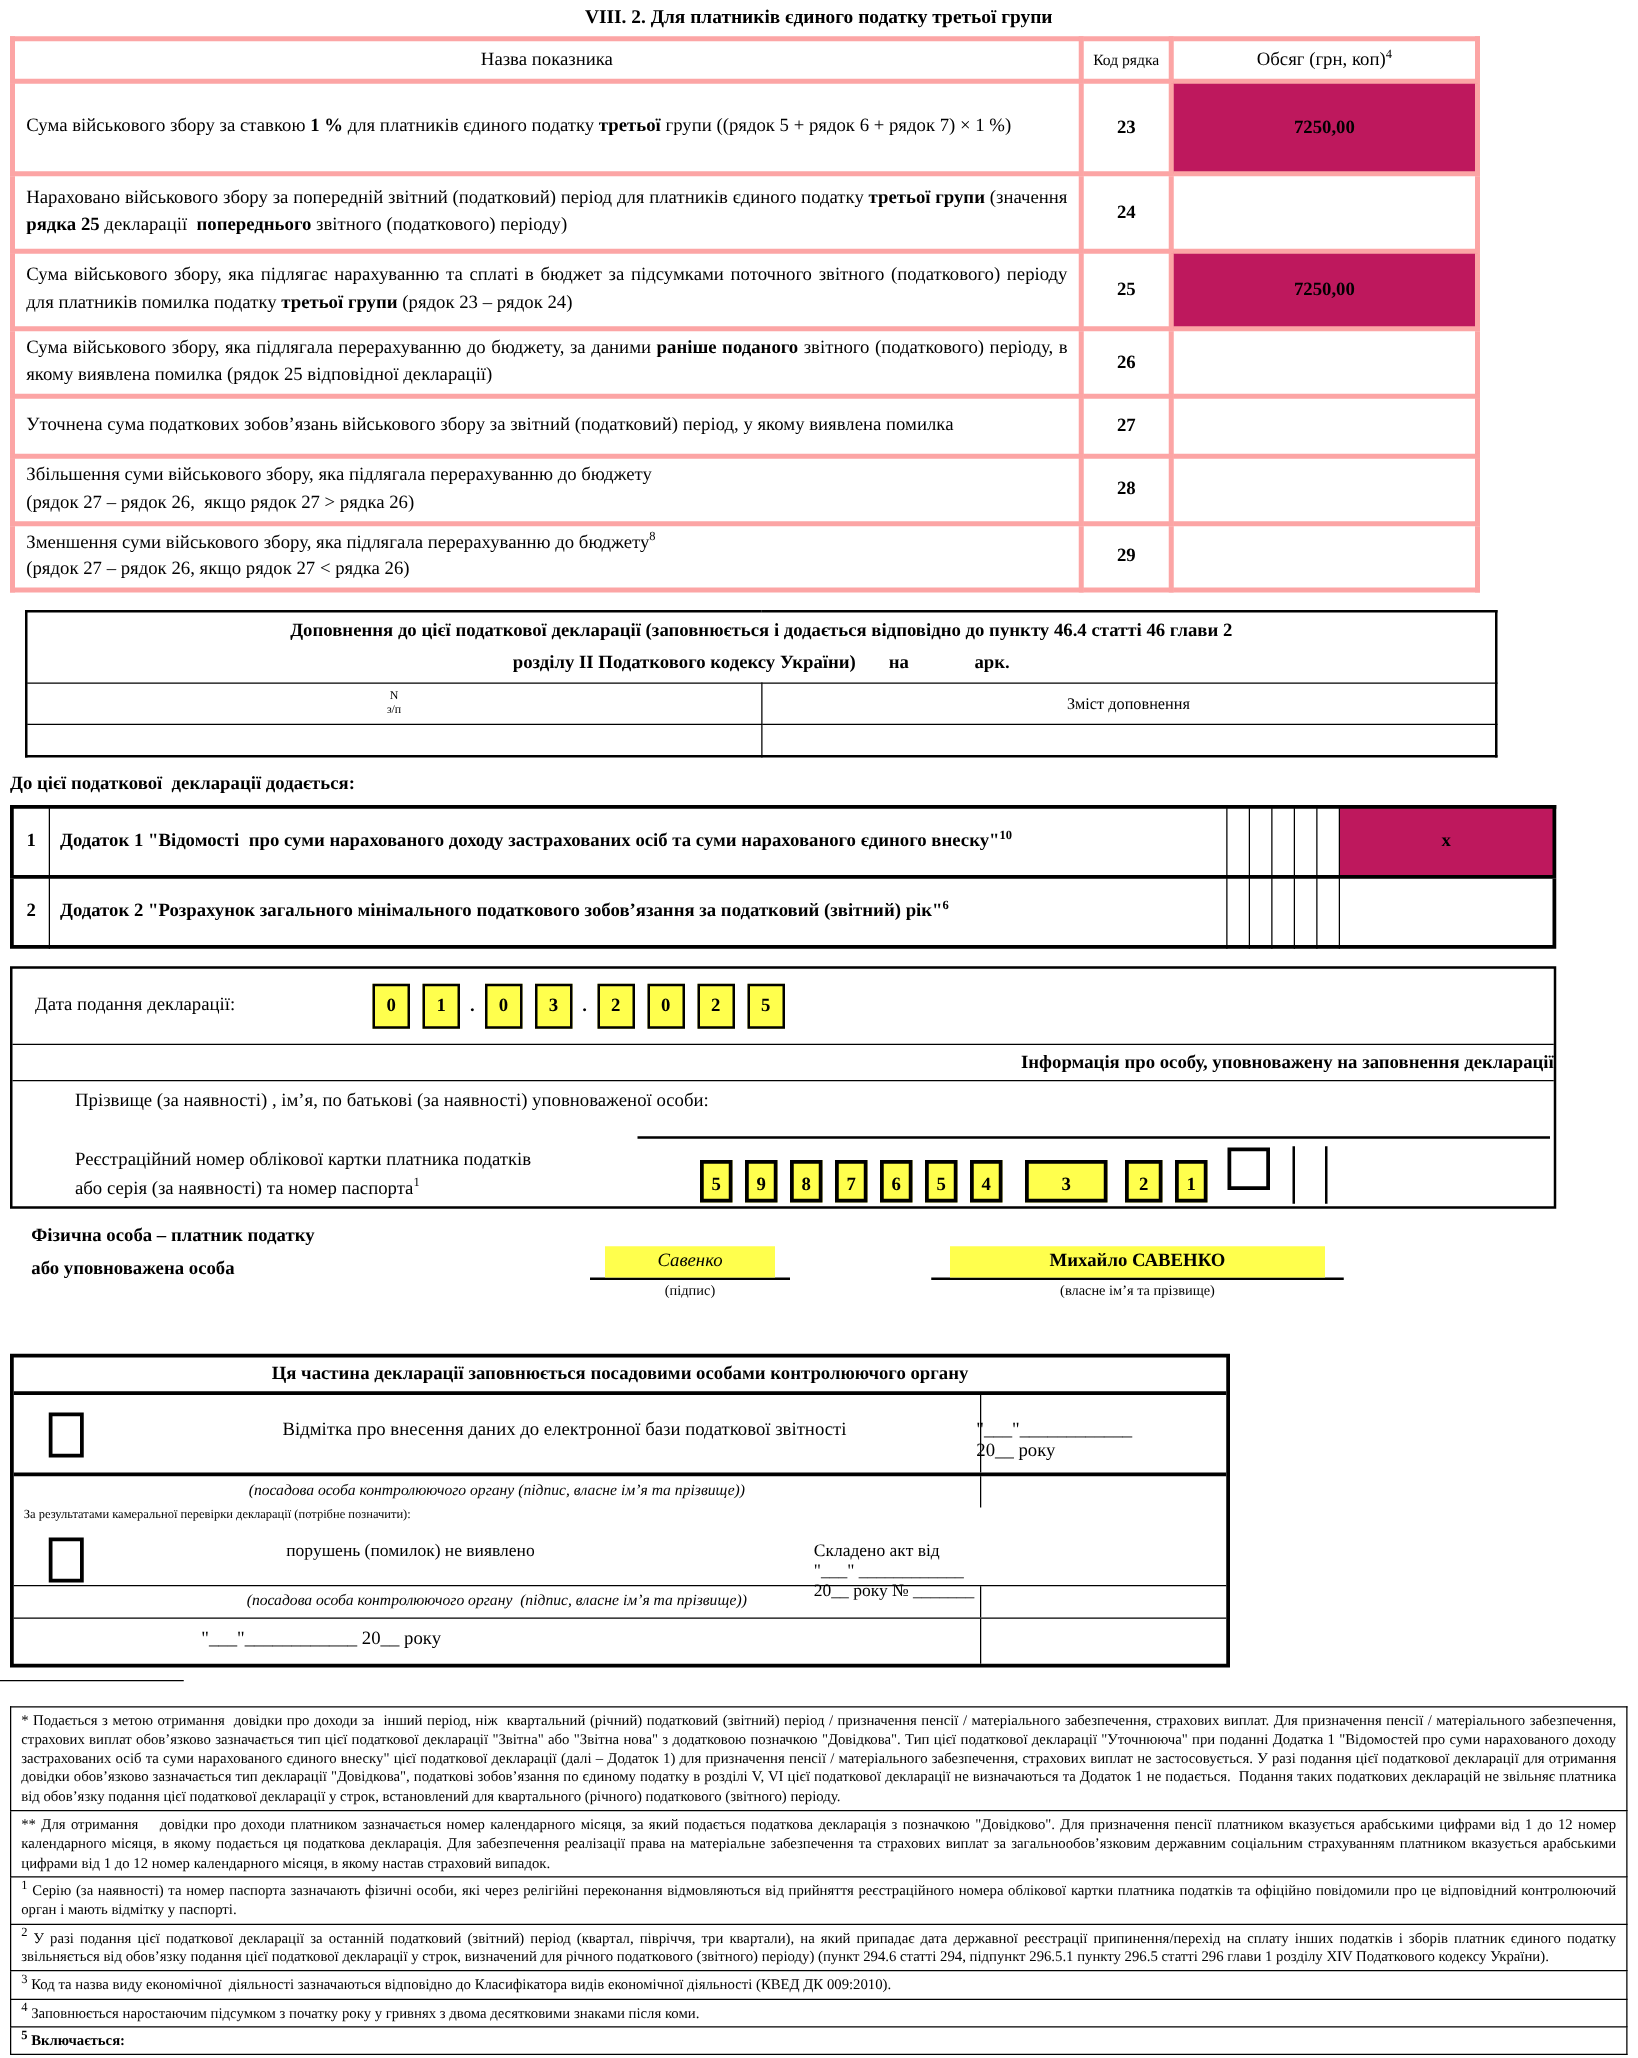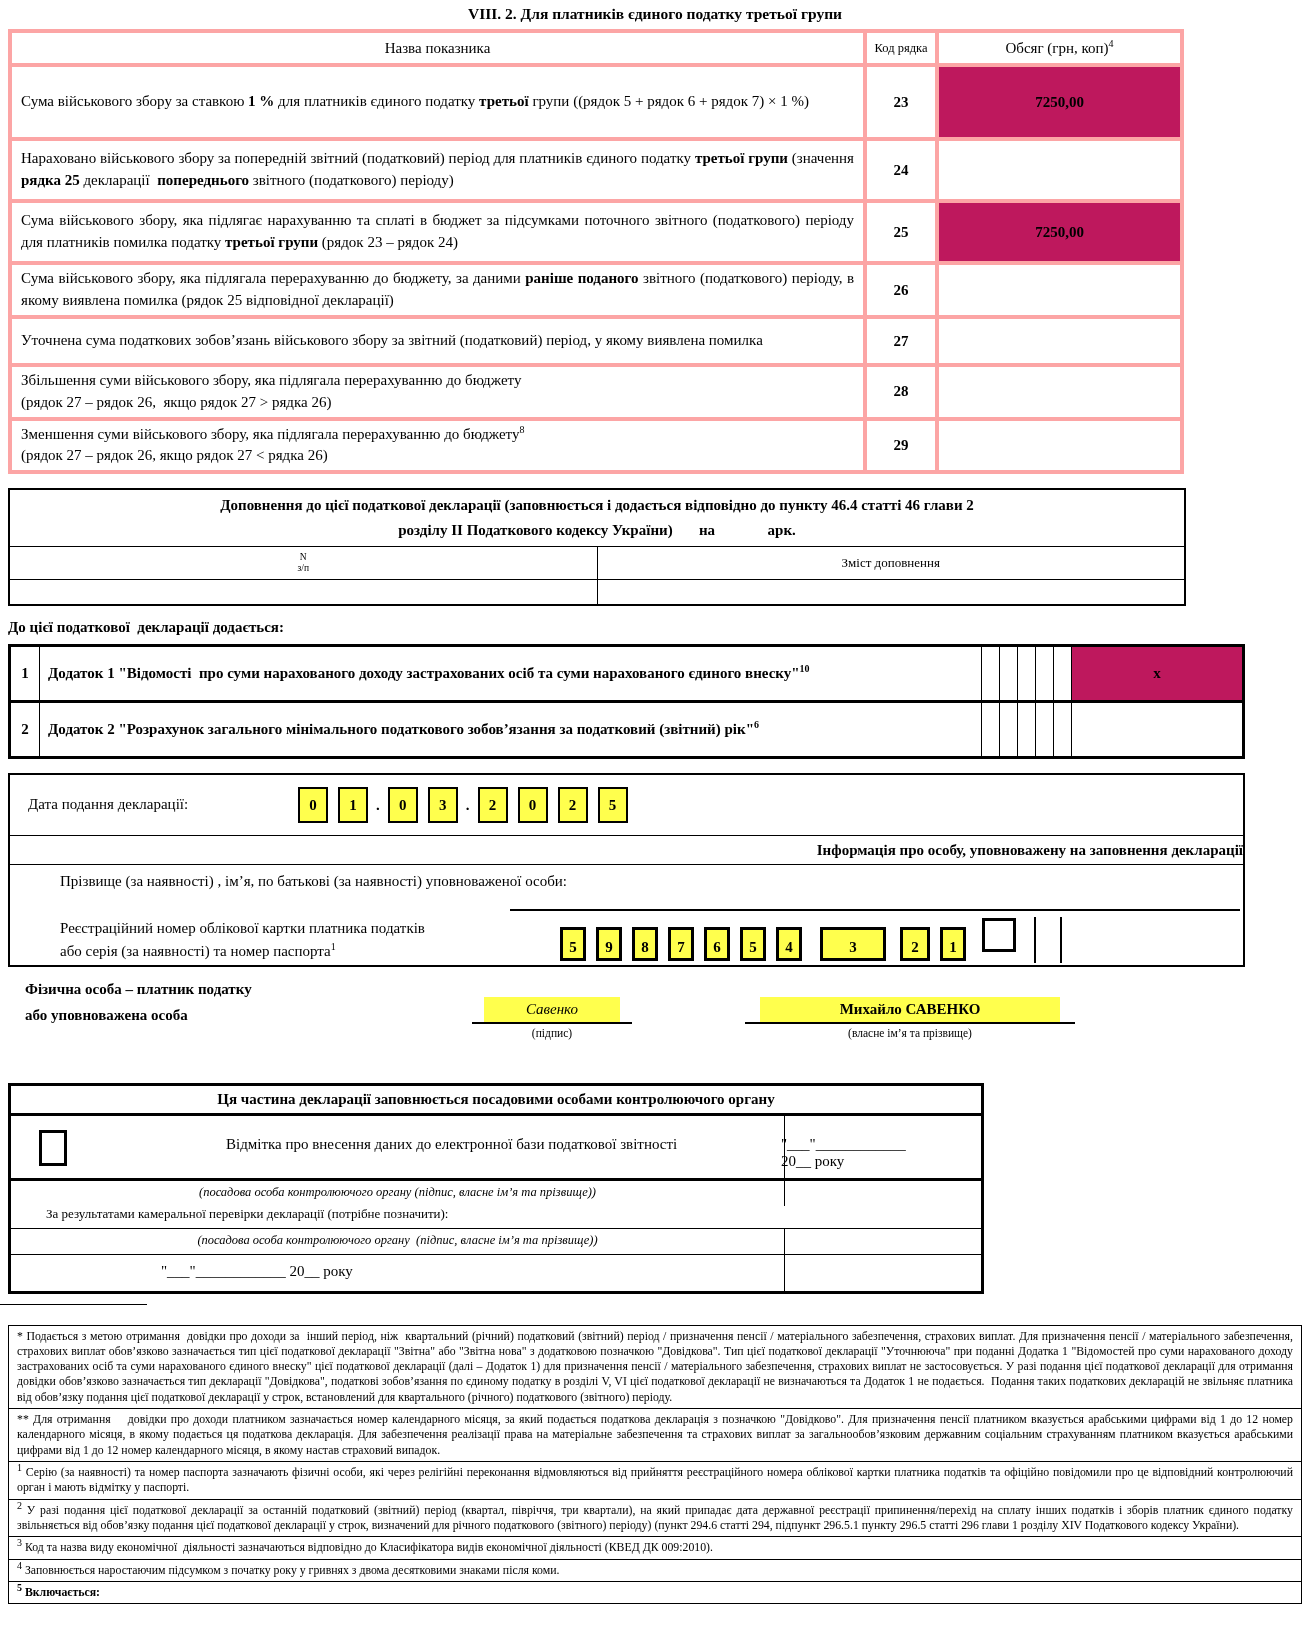--- a/index.html
+++ b/index.html
@@ -15,21 +15,21 @@
   table.main thead th{font-weight:normal;}
   th.h-name{text-align:center;}
   th.h-code{font-size:12.5px;text-align:center;}
   th.h-amt{text-align:center;}
   td.c-name{padding:3px 9px;text-align:justify;line-height:1.45;}
   td.c-code{text-align:center;font-weight:bold;}
   td.c-amt{text-align:center;font-weight:bold;}
   .hl{background:#be185d;}
 
   
-  table.supp{border-collapse:collapse;margin:14px 0 0 8px;width:1178px;border:2px solid #000;table-layout:fixed;padding-left:18px;}
+  table.supp{border-collapse:collapse;margin:14px 0 0 20px;width:1178px;border:2px solid #000;table-layout:fixed;padding-left:18px;}
   table.supp td{border:1px solid #000;}
   .supp-title{font-weight:bold;text-align:center;line-height:1.65;padding:3px 10px;}
   .supp-num{font-size:9.5px;text-align:center;line-height:1.1;width:28px;}
   .supp-head{font-size:13px;text-align:center;height:30px;}
   .supp-empty{height:22px;}
 
   .attach-label{font-weight:bold;margin:13px 0 8px 8px;}
 
   
   table.attach{border-collapse:collapse;margin:0 0 0 8px;width:1237px;border:3px solid #000;table-layout:fixed;}
@@ -76,21 +76,21 @@
   .ctl-main{flex:1;position:relative;}
   .ctl-right{width:196px;border-left:1px solid #000;}
   .chk{display:inline-block;width:22px;height:30px;border:3px solid #000;}
   .rowA{height:62px;}
   .rowA .chk{position:absolute;left:28px;top:14px;}
   .rowA .t1{position:absolute;left:215px;top:20px;}
   .rowA .t2{position:absolute;left:770px;top:20px;}
   .ctl-sep{border-top:3px solid #000;}
   .rowB{height:25px;}
   .rowB .cap,.rowE .cap{text-align:center;font-style:italic;font-size:12.5px;padding-top:4px;}
-  .rowC{height:22px;font-size:13px;padding-left:35px;font-family:Liberation Serif, serif;}
+  .rowC{height:22px;font-size:10px;padding-left:8px;font-family:Liberation Serif, serif;}
   .rowD{height:40px;}
   .rowD .chk{position:absolute;left:28px;top:2px;}
   .rowD .t1{position:absolute;left:218px;top:6px;font-size:14px;}
   .rowD .t2{position:absolute;left:640px;top:6px;font-size:14px;}
   .rowE{height:25px;border-top:1px solid #000;border-bottom:1px solid #000;}
   .rowF{height:36px;}
   .rowF .t1{padding:8px 0 0 150px;}
 
   .fn-sep{margin:10px 0 0 0;width:147px;border-top:1px solid #000;}
 
@@ -259,20 +259,28 @@
     <div class="ctl-row rowB">
       <div class="ctl-main">
           <div class="cap">(посадова особа контролюючого органу (підпис, власне ім’я та прізвище))</div>
         </div>
       <div class="ctl-right"></div>
     </div>
     <div class="ctl-row rowC">
       <div class="ctl-main">За результатами камеральної перевірки декларації (потрібне позначити):</div>
       <div class="ctl-right" style="border-left:none;"></div>
     </div>
+    <div class="ctl-row rowD">
+      <div class="ctl-main">
+        <span class="chk"></span>
+        <span class="t1">порушень (помилок) не виявлено</span>
+        <span class="t2">Складено акт від "___" ____________ 20__ року № _______</span>
+      </div>
+      <div class="ctl-right" style="border-left:none;"></div>
+    </div>
     <div class="ctl-row rowE">
       <div class="ctl-main">
           <div class="cap">(посадова особа контролюючого органу &nbsp;(підпис, власне ім’я та прізвище))</div>
         </div>
       <div class="ctl-right"></div>
     </div>
     <div class="ctl-row rowF">
       <div class="ctl-main">
           <div class="t1">"___"____________ 20__ року</div>
         </div>

